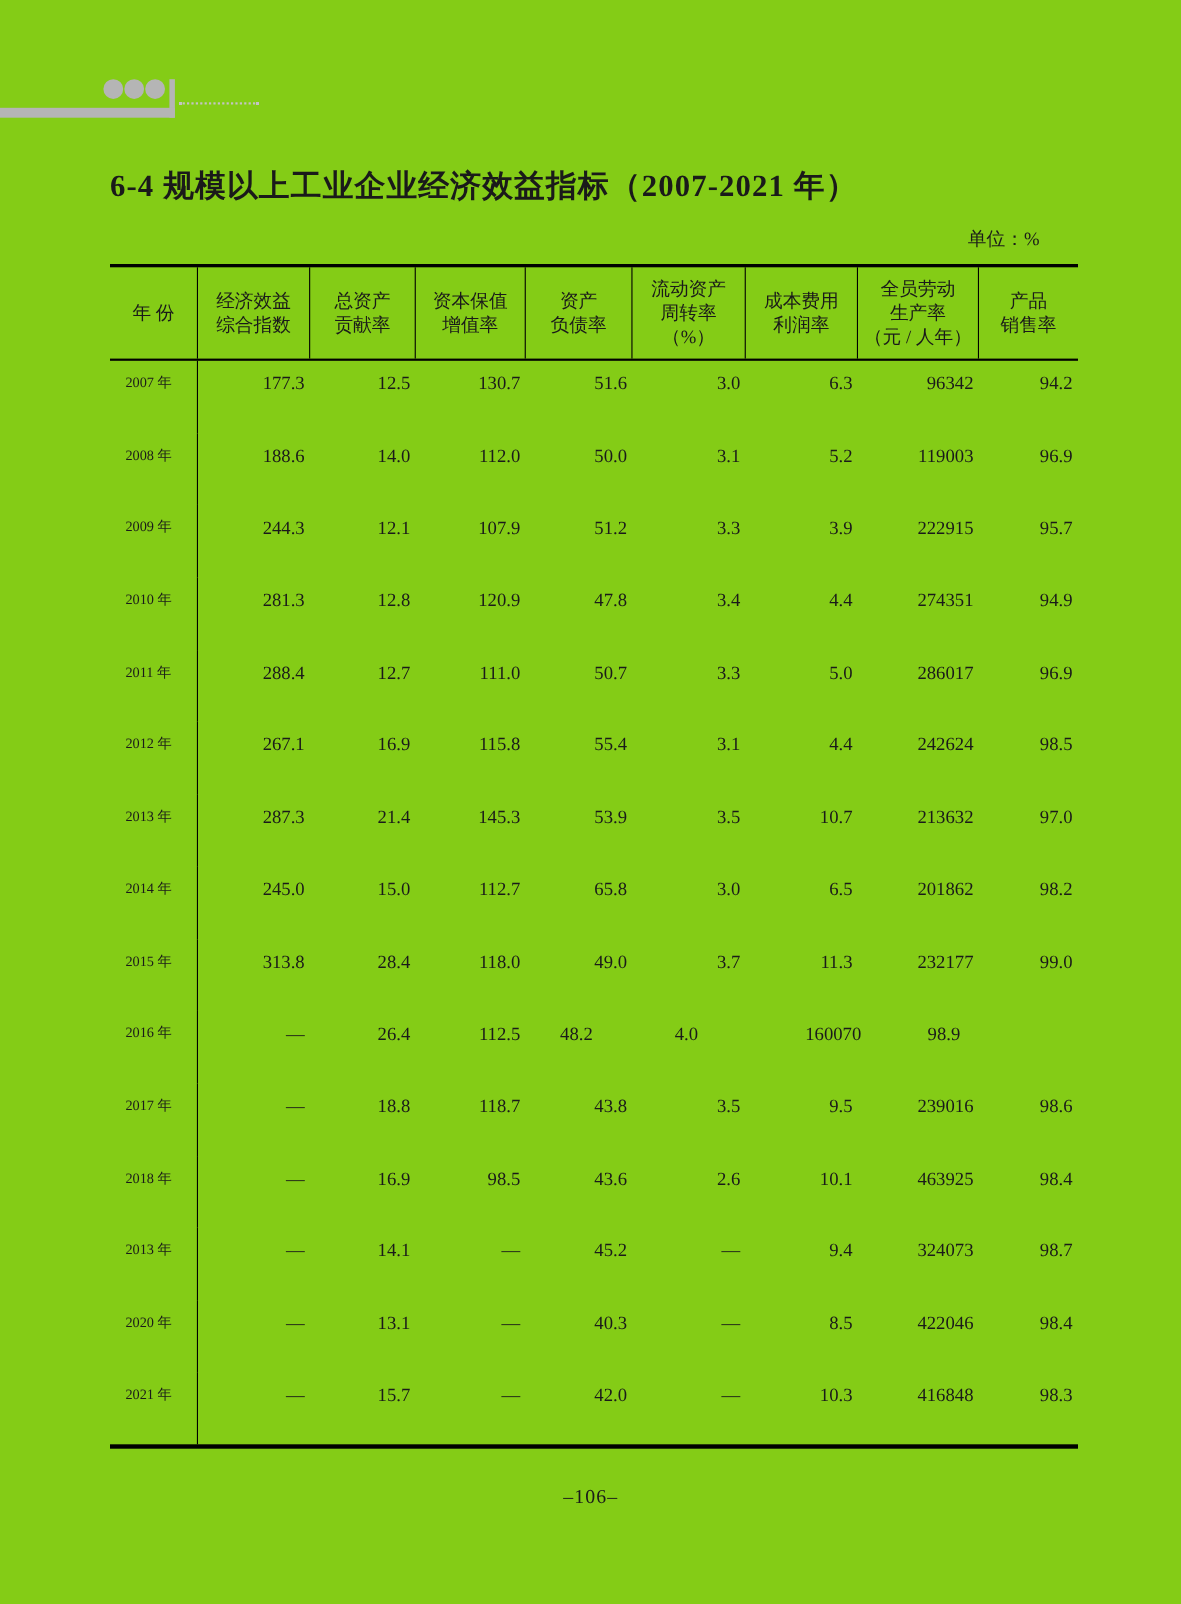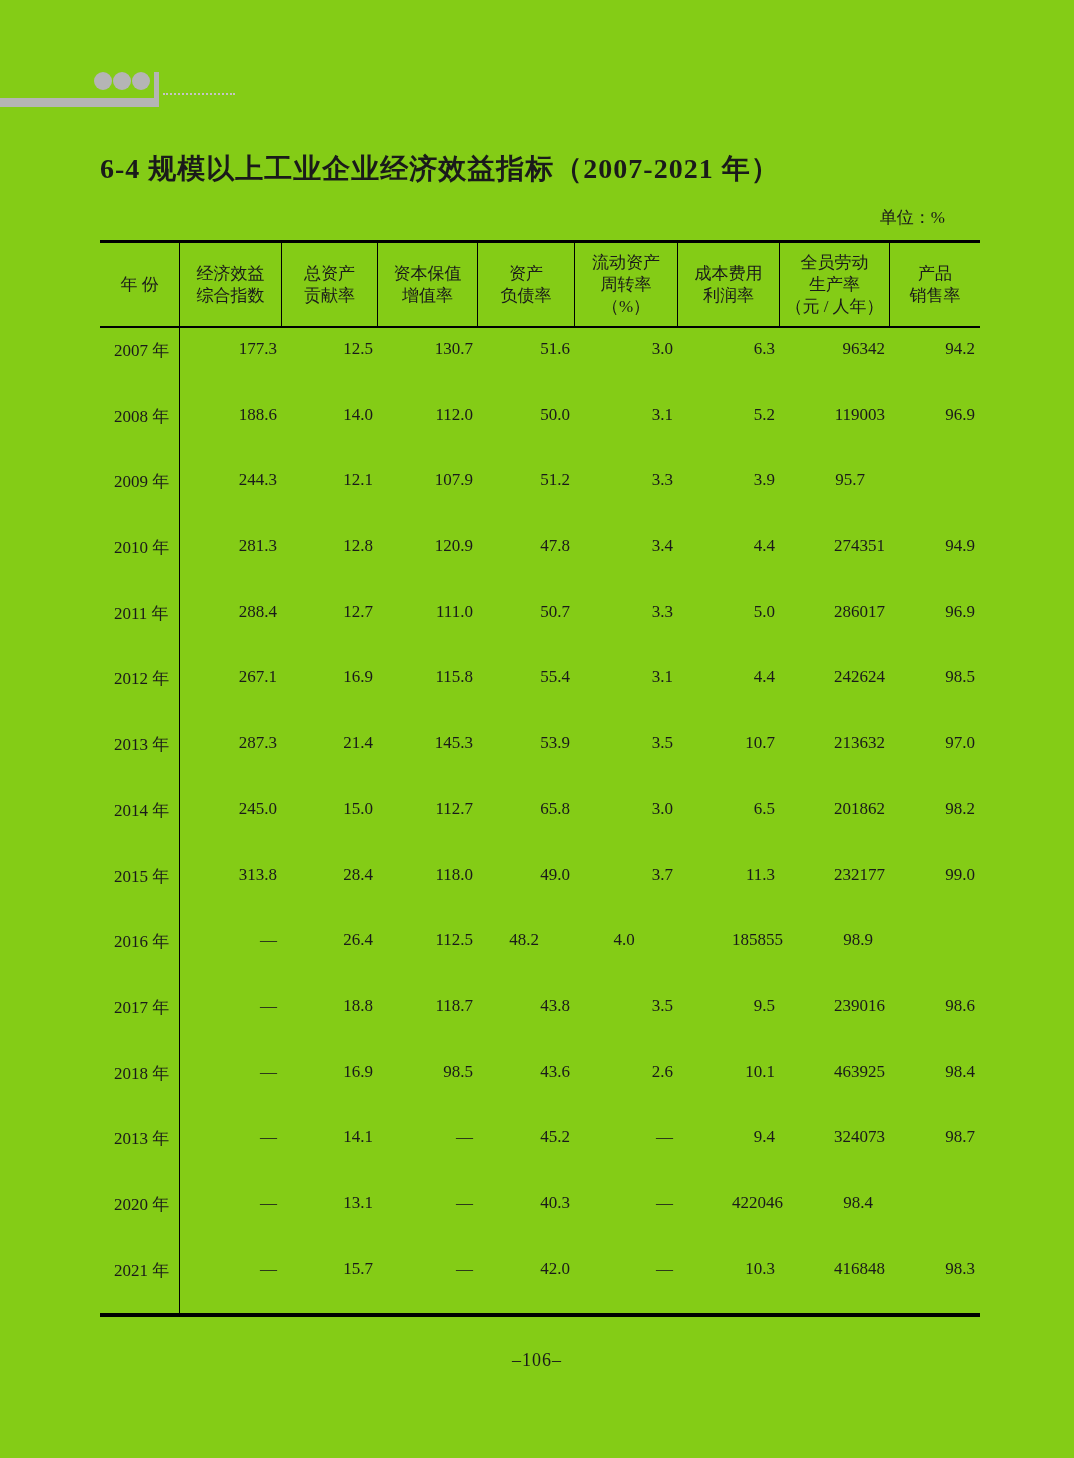--- a/index.html
+++ b/index.html
@@ -24,21 +24,21 @@
 
   
   .table { position:absolute; left:100px; top:240px; width:880px;
     border-top:3px solid #000; border-bottom:4px solid #000; }
   .thead { display:flex; height:85px; border-bottom:2px solid #000; }
   .hcell { display:flex; flex-direction:column; justify-content:center; align-items:center;
     text-align:center; font-size:17px; line-height:22px; border-right:1.5px solid #000; }
   .hcell:last-child { border-right:none; }
   .tbody { display:flex; flex-direction:column; }
   .trow { display:flex; height:65.7px; }
-  .ycell { border-right:1.5px solid #000; padding:11px 0 0 14px; font-size:17px; text-align:left; }
+  .ycell { border-right:1.5px solid #000; padding:11px 0 0 14px; font-size:13px; text-align:left; }
   .vcell { padding:11px 5px 0 0; font-size:17px; text-align:right; }
 
   
   .pagenum { position:absolute; left:0; top:1350px; width:100%; text-align:center; font-size:18px; letter-spacing:1px; }
 </style>
 </head>
 <body>
 
 <div class="page">
 
@@ -117,20 +117,21 @@
           <div class="vcell" style="width: 90px;">96.9</div>
         </div>
         <div class="trow">
           <div class="ycell" style="width: 80px;">2009 年</div>
           <div class="vcell" style="width: 102px;">244.3</div>
           <div class="vcell" style="width: 96px;">12.1</div>
           <div class="vcell" style="width: 100px;">107.9</div>
           <div class="vcell" style="width: 97px;">51.2</div>
           <div class="vcell" style="width: 103px;">3.3</div>
           <div class="vcell" style="width: 102px;">3.9</div>
+          <div class="vcell" style="width: 110px;">222915</div>
           <div class="vcell" style="width: 90px;">95.7</div>
         </div>
         <div class="trow">
           <div class="ycell" style="width: 80px;">2010 年</div>
           <div class="vcell" style="width: 102px;">281.3</div>
           <div class="vcell" style="width: 96px;">12.8</div>
           <div class="vcell" style="width: 100px;">120.9</div>
           <div class="vcell" style="width: 97px;">47.8</div>
           <div class="vcell" style="width: 103px;">3.4</div>
           <div class="vcell" style="width: 102px;">4.4</div>
@@ -192,21 +193,21 @@
           <div class="vcell" style="width: 110px;">232177</div>
           <div class="vcell" style="width: 90px;">99.0</div>
         </div>
         <div class="trow">
           <div class="ycell" style="width: 80px;">2016 年</div>
           <div class="vcell" style="width: 102px;">—</div>
           <div class="vcell" style="width: 96px;">26.4</div>
           <div class="vcell" style="width: 100px;">112.5</div>
           <div class="vcell" style="width: 97px; text-align: center;">48.2</div>
           <div class="vcell" style="width: 103px; text-align: center;">4.0</div>
-          <div class="vcell" style="width: 110px;">185855</div>
+          <div class="vcell" style="width: 110px;">160070</div>
           <div class="vcell" style="width: 90px;">98.9</div>
         </div>
         <div class="trow">
           <div class="ycell" style="width: 80px;">2017 年</div>
           <div class="vcell" style="width: 102px;">—</div>
           <div class="vcell" style="width: 96px;">18.8</div>
           <div class="vcell" style="width: 100px;">118.7</div>
           <div class="vcell" style="width: 97px;">43.8</div>
           <div class="vcell" style="width: 103px;">3.5</div>
           <div class="vcell" style="width: 102px;">9.5</div>
@@ -235,20 +236,21 @@
           <div class="vcell" style="width: 110px;">324073</div>
           <div class="vcell" style="width: 90px;">98.7</div>
         </div>
         <div class="trow">
           <div class="ycell" style="width: 80px;">2020 年</div>
           <div class="vcell" style="width: 102px;">—</div>
           <div class="vcell" style="width: 96px;">13.1</div>
           <div class="vcell" style="width: 100px;">—</div>
           <div class="vcell" style="width: 97px;">40.3</div>
           <div class="vcell" style="width: 103px;">—</div>
+          <div class="vcell" style="width: 102px;">8.5</div>
           <div class="vcell" style="width: 110px;">422046</div>
           <div class="vcell" style="width: 90px;">98.4</div>
         </div>
         <div class="trow">
           <div class="ycell" style="width: 80px;">2021 年</div>
           <div class="vcell" style="width: 102px;">—</div>
           <div class="vcell" style="width: 96px;">15.7</div>
           <div class="vcell" style="width: 100px;">—</div>
           <div class="vcell" style="width: 97px;">42.0</div>
           <div class="vcell" style="width: 103px;">—</div>

